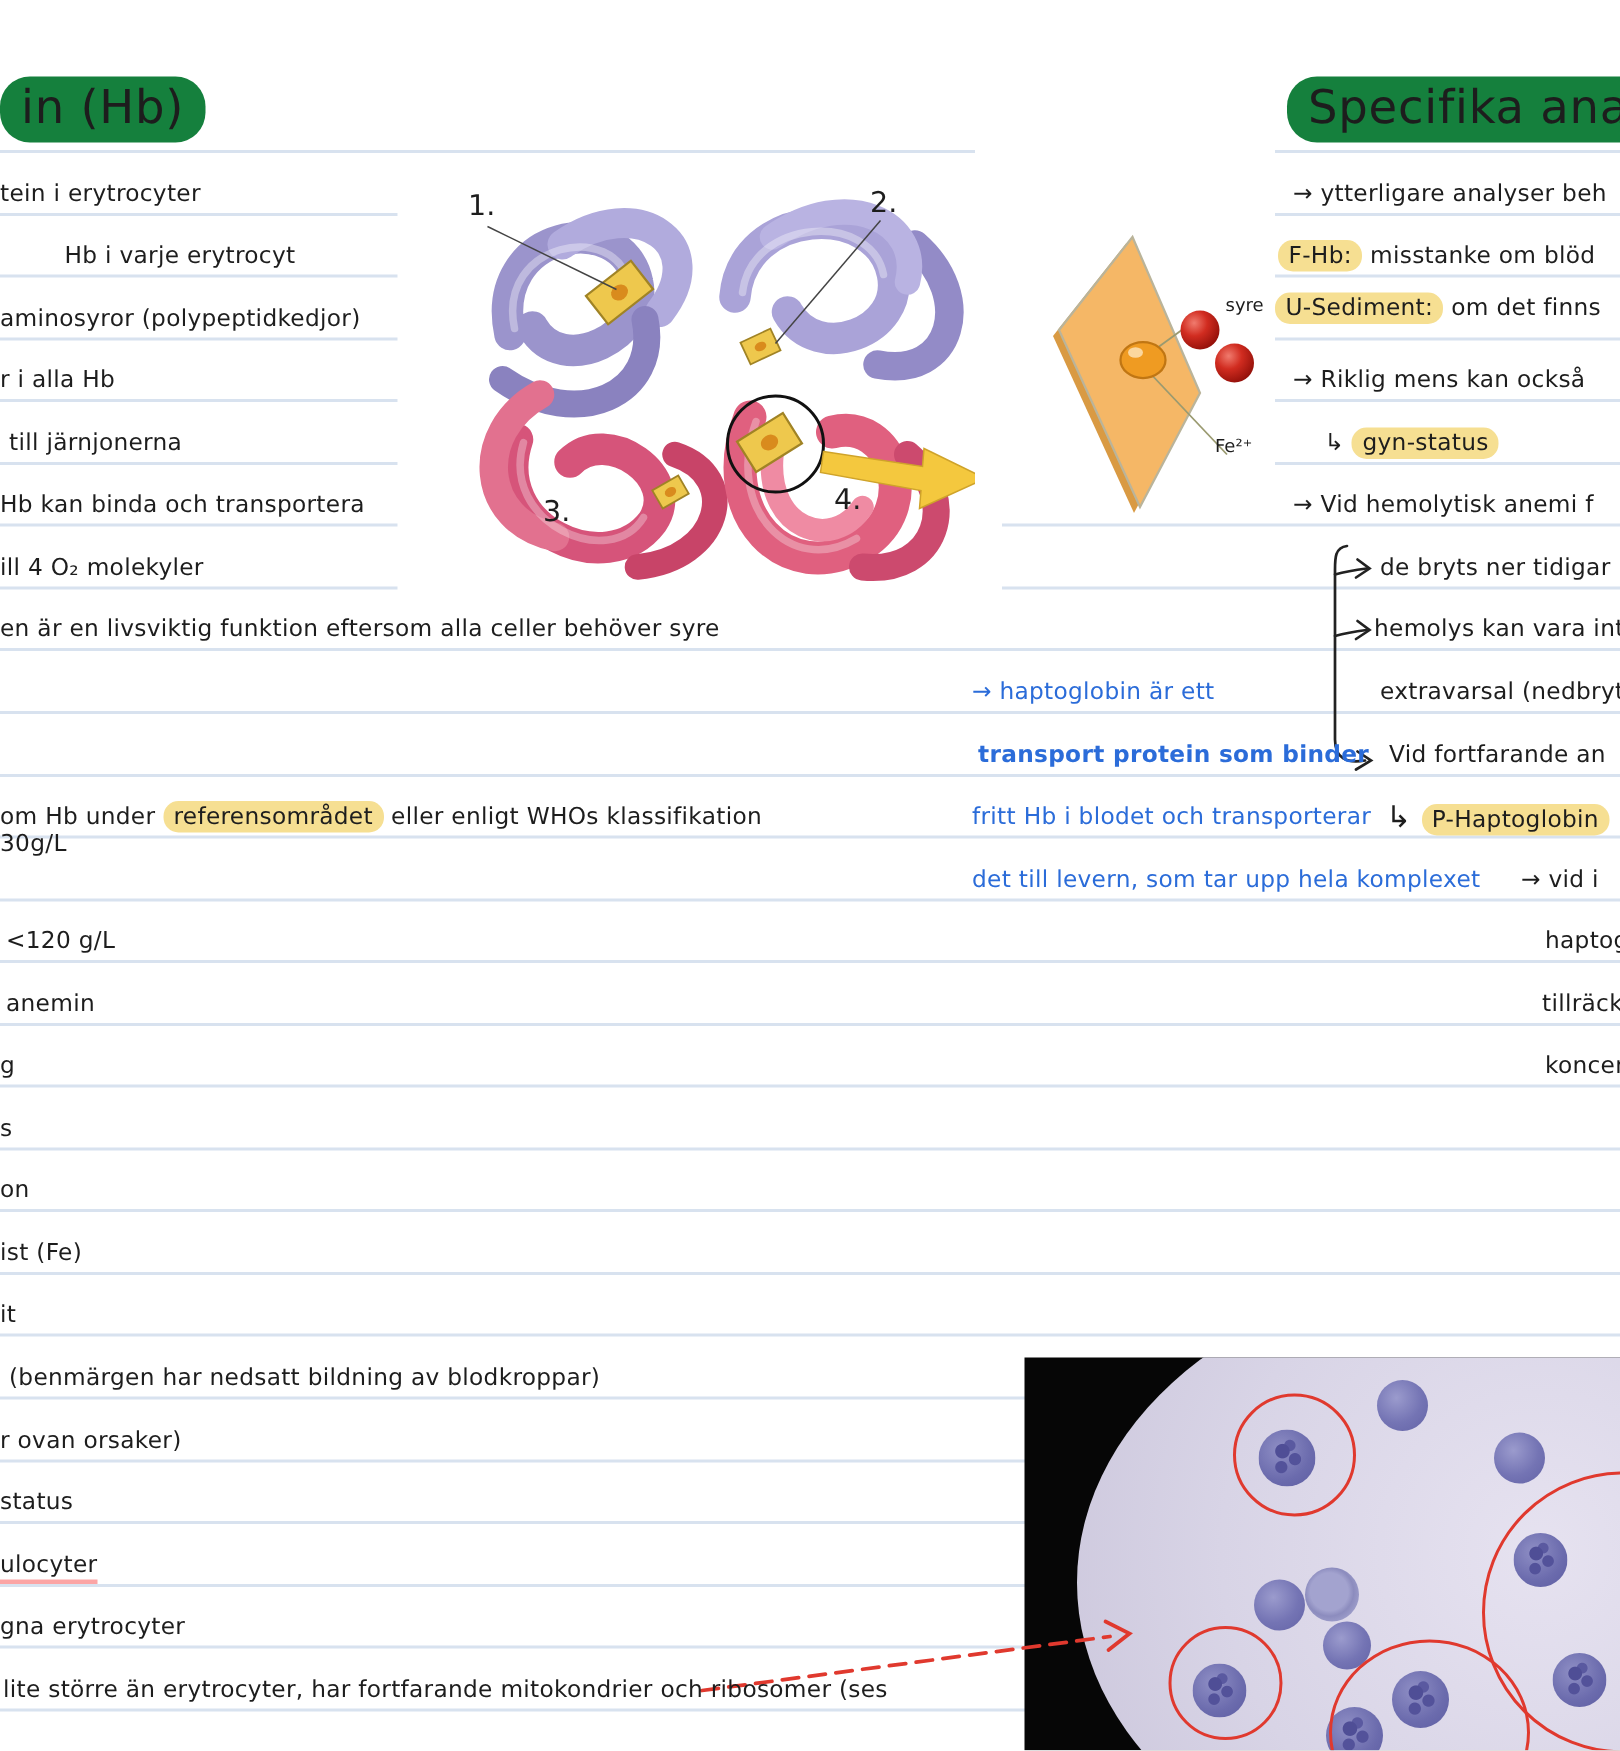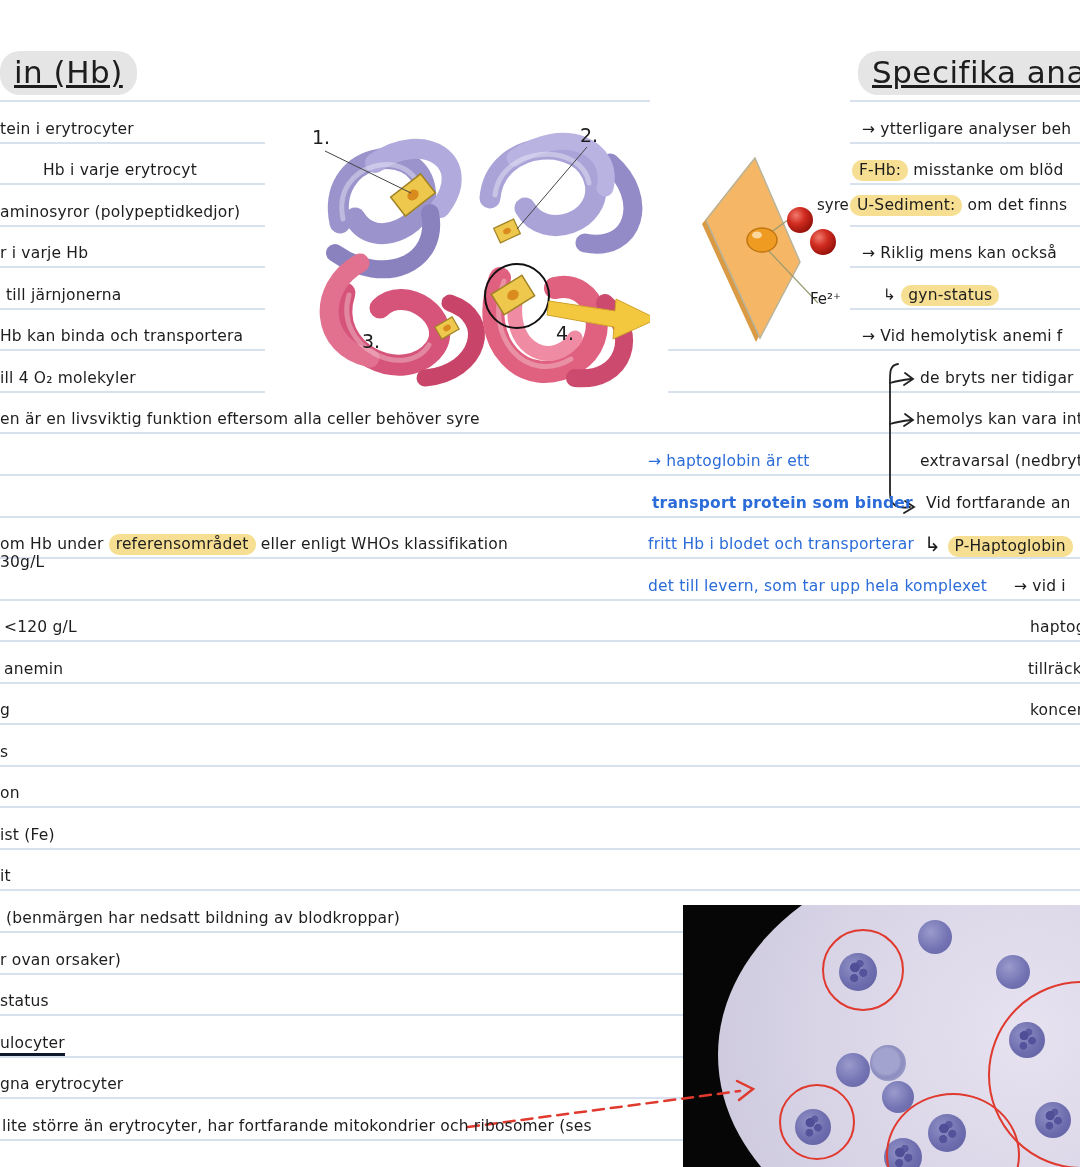--- a/index.html
+++ b/index.html
@@ -5,25 +5,25 @@
   html,body{margin:0;padding:0;background:#fff;}
   #page{position:relative;width:1080px;height:1167px;background:#ffffff;overflow:hidden;
         font-family:"DejaVu Sans",sans-serif;}
   .rule{position:absolute;left:0;width:100%;height:2px;background:#d8e2ef;z-index:0;}
   .whitebox{position:absolute;background:#fff;z-index:1;}
   .line{position:absolute;white-space:nowrap;z-index:4;font-size:15.5px;line-height:24px;height:24px;
         letter-spacing:.2px;color:#1d1d1d;}
   .line.blue{color:#2b6cd9;}
   .line.title{font-size:31px;line-height:44px;height:48px;letter-spacing:.5px;}
   .hl-yellow{background:#f6df92;border-radius:10px;padding:1px 7px 2px;}
-  .hl-cyan{background:#e5e5e5;border-radius:20px;padding:3px 14px 5px;text-decoration:underline;}
+  .hl-cyan{background:#15803d;border-radius:20px;padding:3px 14px 5px;}
   .title .pad-right{padding-right:70px;}
-  .u-red{border-bottom:3px solid #0f172a;padding-bottom:1px;}
+  .u-red{border-bottom:3px solid #fca5a5;padding-bottom:1px;}
   .arrow-big{font-size:20px;}
-  .lbl{position:absolute;z-index:4;color:#1d1d1d;font-size:15px;white-space:nowrap;}
+  .lbl{position:absolute;z-index:4;color:#1d1d1d;font-size:12px;white-space:nowrap;}
   .lbl.num{font-size:19px;}
   #micrograph{position:absolute;background:#060606;overflow:hidden;z-index:2;}
   #micro-field{position:absolute;left:35px;top:-60px;width:560px;height:420px;border-radius:50%;
       background:radial-gradient(circle at 55% 45%, #e6e2f0 0%, #d8d4e6 55%, #c9c4da 100%);}
   .cell{position:absolute;border-radius:50%;
       background:radial-gradient(circle at 38% 35%, #9b9bcd, #7474b4 55%, #6363a6);}
   .cell.m{background:
       radial-gradient(circle at 42% 38%, #4f4e96 0 14%, rgba(0,0,0,0) 16%),
       radial-gradient(circle at 64% 52%, #53529a 0 12%, rgba(0,0,0,0) 14%),
       radial-gradient(circle at 40% 66%, #53529a 0 11%, rgba(0,0,0,0) 13%),
@@ -170,21 +170,21 @@
       <path d="M737,1081 L753,1089 L739,1100"></path>
     </g>
   </svg>
 
   <div id="text-layer">
       <div class="line title" style="left: 0px; top: 50px;"><span class="hl-cyan">in (Hb)</span></div>
       <div class="line title" style="left: 858px; top: 50px;"><span class="hl-cyan pad-right">Specifika anal</span></div>
       <div class="line" style="left: 0px; top: 116.55px;"><span>tein i erytrocyter</span></div>
       <div class="line" style="left: 0px; top: 158.1px; margin-left: 43px;"><span>Hb i varje erytrocyt</span></div>
       <div class="line" style="left: 0px; top: 199.65px;"><span>aminosyror (polypeptidkedjor)</span></div>
-      <div class="line" style="left: 0px; top: 241.2px;"><span>r i varje Hb</span></div>
+      <div class="line" style="left: 0px; top: 241.2px;"><span>r i alla Hb</span></div>
       <div class="line" style="left: 6px; top: 282.75px;"><span>till järnjonerna</span></div>
       <div class="line" style="left: 0px; top: 324.3px;"><span>Hb kan binda och transportera</span></div>
       <div class="line" style="left: 0px; top: 365.85px;"><span>ill 4 O₂ molekyler</span></div>
       <div class="line" style="left: 0px; top: 407.4px; text-align: center;"><span>en är en livsviktig funktion eftersom alla celler behöver syre</span></div>
       <div class="line" style="left: 0px; top: 532.05px;"><span>om Hb under </span><span class="hl-yellow">referensområdet</span><span> eller enligt WHOs klassifikation</span></div>
       <div class="line" style="left: 0px; top: 550px;"><span>30g/L</span></div>
       <div class="line" style="left: 4px; top: 615.15px;"><span>&lt;120 g/L</span></div>
       <div class="line" style="left: 4px; top: 656.7px;"><span>anemin</span></div>
       <div class="line" style="left: 0px; top: 698.25px;"><span>g</span></div>
       <div class="line" style="left: 0px; top: 739.8px;"><span>s</span></div>

